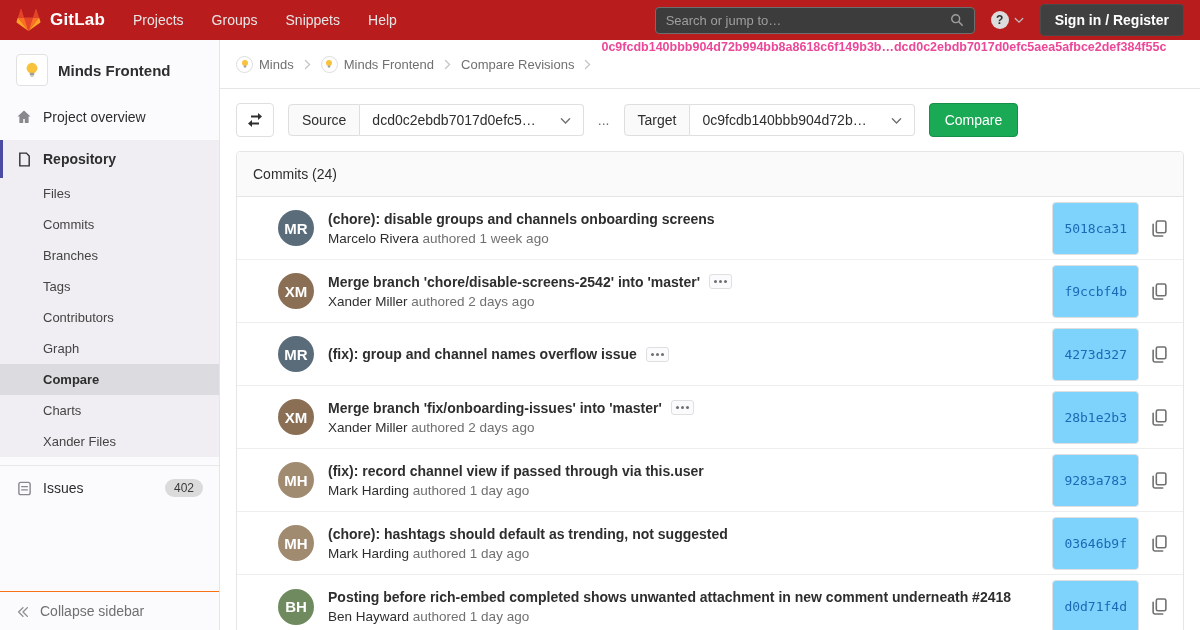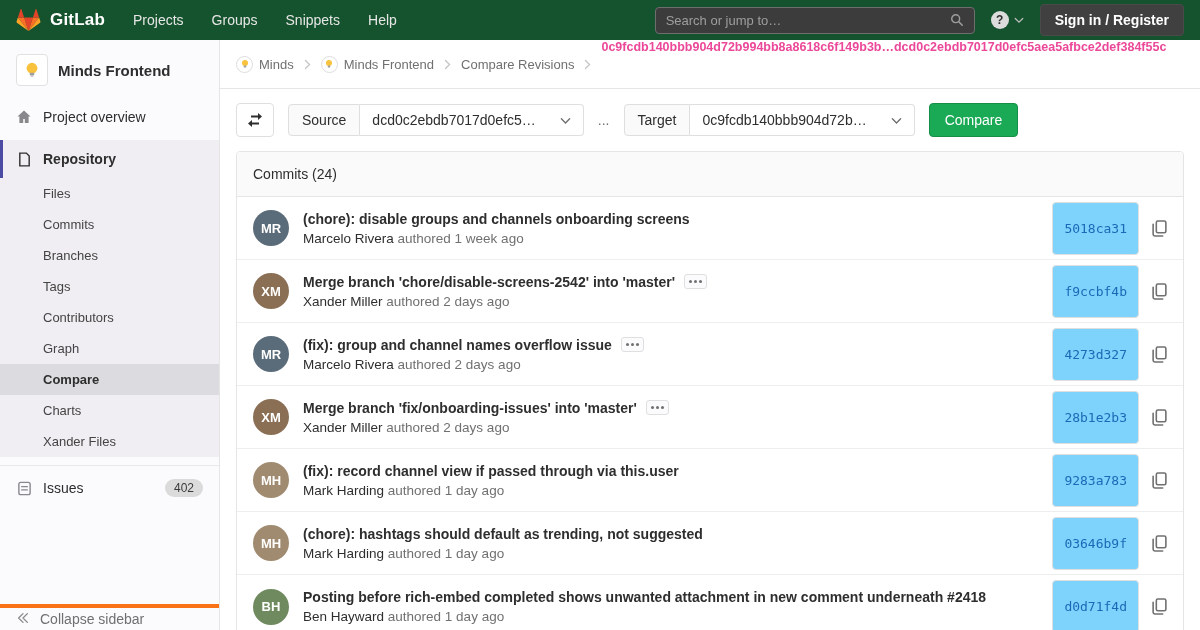--- a/index.html
+++ b/index.html
@@ -3,21 +3,21 @@
 <meta charset="utf-8">
 <style>
   * { margin:0; padding:0; box-sizing:border-box; }
   html,body { width:1200px; height:630px; }
   body {
     font-family:"Liberation Sans","DejaVu Sans",sans-serif;
     font-size:14px; color:#2e2e2e; background:#fff; overflow:hidden;
   }
 
   
-  .navbar { height:40px; background:#14532d; display:flex; align-items:center; padding:0 16px; }
+  .navbar { height:40px; background:#b91c1c; display:flex; align-items:center; padding:0 16px; }
   .brand { display:flex; align-items:center; gap:9px; margin-right:28px; cursor:pointer; }
   .brand-text { color:#fff; font-size:17px; font-weight:bold; letter-spacing:.2px; }
   .nav-links { display:flex; gap:28px; }
   .nav-link { color:#e6e6e6; font-size:14px; cursor:pointer; white-space:nowrap; }
   .nav-right { margin-left:auto; display:flex; align-items:center; gap:16px; }
   .search-box { width:320px; height:27px; background:#3c3c3c; border:1px solid #6e6e6e; border-radius:4px; display:flex; align-items:center; padding:0 10px; }
   .search-box input { flex:1; background:transparent; border:none; outline:none; color:#e6e6e6; font-size:13px; font-family:inherit; }
   .search-box input::placeholder { color:#9e9e9e; }
   .help { display:flex; align-items:center; gap:5px; cursor:pointer; }
   .help-circle { width:18px; height:18px; border-radius:50%; background:#dcdcdc; color:#2e2e2e; font-size:12px; font-weight:bold; display:flex; align-items:center; justify-content:center; }
@@ -33,21 +33,21 @@
   .project-avatar { width:32px; height:32px; background:#fff; border:1px solid #e1e1e1; border-radius:4px; display:flex; align-items:center; justify-content:center; flex-shrink:0; }
   .project-name { font-size:15px; font-weight:bold; }
   .side-item { display:flex; align-items:center; gap:11px; padding:11px 16px; font-size:14px; color:#2e2e2e; cursor:pointer; }
   .side-item .icn { display:flex; width:16px; justify-content:center; flex-shrink:0; }
   .section { background:#f0eef2; margin-top:4px; }
   .section-head { border-left:3px solid #4b4ba3; font-weight:bold; padding-left:13px; }
   .sub-item { padding:8px 16px 8px 43px; font-size:13px; color:#444; cursor:pointer; }
   .sub-item.active { background:#dcdbe0; font-weight:bold; color:#2e2e2e; }
   .issues-item { border-top:1px solid #e8e8e8; margin-top:8px; padding:13px 16px; }
   .count-badge { margin-left:auto; background:#dbdbdb; border-radius:10px; padding:2px 9px; font-size:12px; color:#3a3a3a; font-weight:normal; }
-  .collapse-bar { position:absolute; bottom:0; left:0; right:0; border-top:4px solid #f97316; display:flex; align-items:flex-start; gap:10px; padding:3px 16px; color:#707070; font-size:14px; cursor:pointer; background:#fbfafd; }
+  .collapse-bar { position:absolute; bottom:0; left:0; right:0; border-top:1px solid #f97316; display:flex; align-items:flex-end; gap:10px; padding:11px 16px; color:#707070; font-size:14px; cursor:pointer; background:#fbfafd; }
 
   
   .content { flex:1; display:flex; flex-direction:column; overflow:hidden; background:#fff; }
   .breadcrumbs { height:49px; border-bottom:1px solid #e5e5e5; display:flex; padding:0 16px; font-size:13px; color:#707070; gap:9px; flex-shrink:0; white-space:nowrap; }
   .crumb { display:flex; align-items:center; gap:6px; cursor:pointer; }
   .crumb-avatar { width:17px; height:17px; border-radius:50%; border:1px solid #ddd; background:#fff; display:flex; align-items:center; justify-content:center; flex-shrink:0; }
   .crumb-sep { display:flex; align-items:center; }
   .crumb-sha { color:#ec4899; font-weight:bold; font-size:12.5px; cursor:default; }
 
   .page-body { padding:14px 16px; overflow:hidden; }
@@ -59,21 +59,21 @@
   .ig-label { background:#fafafa; border:1px solid #dfdfdf; border-radius:4px 0 0 4px; padding:7px 13px; font-size:14px; display:flex; align-items:center; }
   .ig-dropdown { background:#fff; border:1px solid #dfdfdf; border-left:none; border-radius:0 4px 4px 0; padding:7px 12px; display:flex; align-items:center; gap:24px; cursor:pointer; min-width:218px; justify-content:space-between; font-size:14px; }
   .dots-sep { color:#707070; }
   .compare-btn { background:#1aaa55; border:1px solid #168f48; color:#fff; padding:8px 15px; border-radius:4px; font-size:14px; cursor:pointer; font-family:inherit; }
 
   
   .commits-panel { border:1px solid #e5e5e5; border-radius:4px; overflow:hidden; }
   .commits-header { background:#fafafa; border-bottom:1px solid #e5e5e5; padding:14px 16px; font-size:14px; }
   .commit-row { display:flex; align-items:center; padding:12px 16px; border-bottom:1px solid #eee; height:63px; }
   .commit-row:last-child { border-bottom:none; }
-  .commit-avatar { width:36px; height:36px; border-radius:50%; color:#fff; font-size:13px; font-weight:bold; display:flex; align-items:center; justify-content:center; margin-right:14px; flex-shrink:0; }
+  .commit-avatar { width:36px; height:36px; border-radius:50%; color:#fff; font-size:15px; font-weight:bold; display:flex; align-items:center; justify-content:center; margin-right:14px; flex-shrink:0;margin-left:25px; }
   .av-mr { background:#5a6b7a; }
   .av-xm { background:#8a6f55; }
   .av-mh { background:#a08a70;text-align:center; }
   .av-bh { background:#6f8a5f; }
   .commit-main { display:flex; flex-direction:column; gap:4px; min-width:0; }
   .commit-title-row { display:flex; align-items:center; gap:9px; }
   .commit-title { font-weight:bold; font-size:14px; cursor:pointer; white-space:nowrap; overflow:hidden; text-overflow:ellipsis; }
   .ellipsis-btn { width:23px; height:15px; background:#fbfafd; border:1px solid #dfdfdf; border-radius:3px; display:flex; align-items:center; justify-content:center; cursor:pointer; flex-shrink:0; }
   .dot { width:3px; height:3px; border-radius:50%; background:#707070; box-shadow:-5px 0 0 #707070, 5px 0 0 #707070; }
   .commit-meta { font-size:13.5px; color:#707070; white-space:nowrap; }
@@ -326,24 +326,20 @@
 
         <div class="commit-row">
           <span class="commit-avatar av-mr">MR</span>
           <div class="commit-main">
             <div class="commit-title-row">
               <span class="commit-title">(fix): group and channel names overflow issue</span>
               <span class="ellipsis-btn">
                   <span class="dot"></span>
                 </span>
             </div>
-            <span class="commit-meta">
-              <span class="commit-author">Marcelo Rivera</span>
-              <span>authored 2 days ago</span>
-            </span>
           </div>
           <div class="commit-right">
             <span class="sha-badge">4273d327</span>
             <button class="copy-btn">
               <svg width="15" height="17" viewBox="0 0 14 16">
                   <rect x="4" y="1" width="9" height="11" rx="1.5" fill="none" stroke="#707070" stroke-width="1.5"></rect>
                   <path d="M10 15H2.5A1.5 1.5 0 0 1 1 13.5V4" fill="none" stroke="#707070" stroke-width="1.5" stroke-linecap="round"></path>
                 </svg>
             </button>
           </div>

